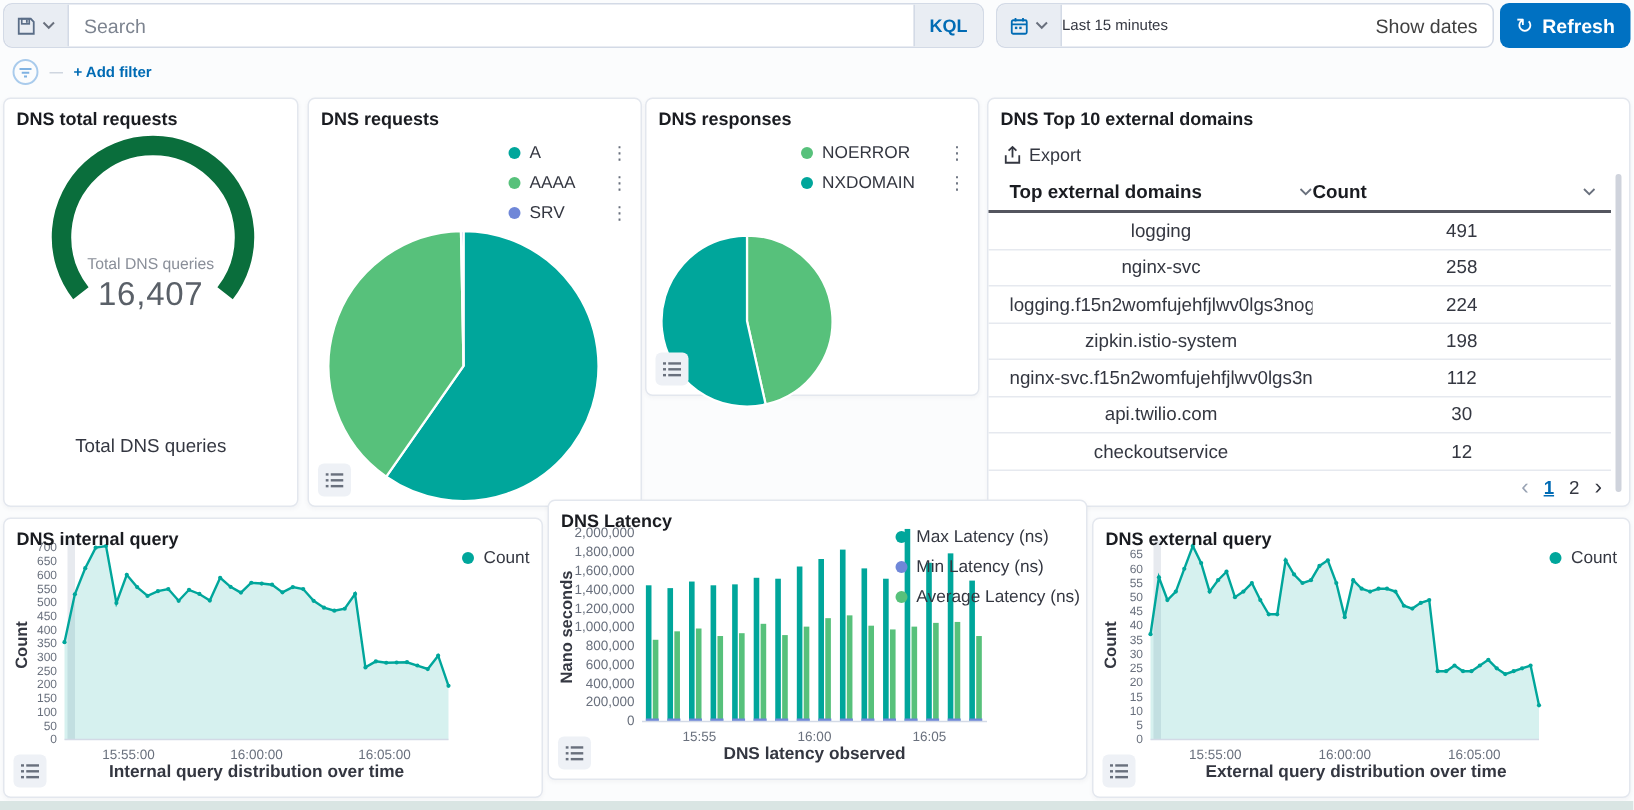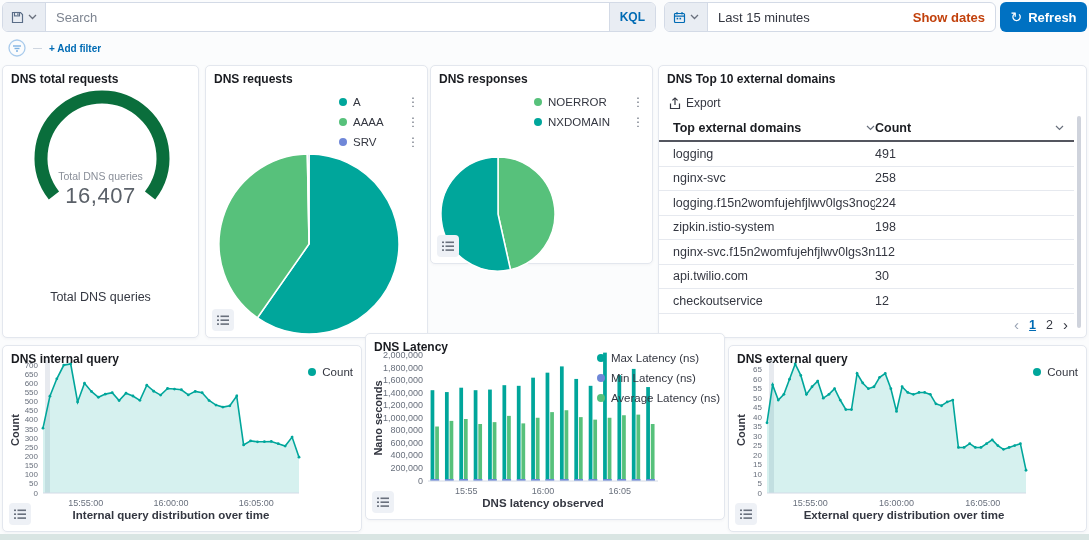--- a/index.html
+++ b/index.html
@@ -8,37 +8,37 @@
   #app { position:relative; width:1089px; height:540px; }
 
   
   .inputbox { position:absolute; top:2px; height:30px; background:#fff; border:1px solid #d3dae6; border-radius:6px; display:flex; align-items:center; overflow:hidden; }
   #search-bar { left:2px; width:654px; }
   .prepend { height:100%; background:#e9edf3; display:flex; align-items:center; justify-content:center; gap:4px; padding:0 8px; border-right:1px solid #d3dae6; cursor:pointer; }
   #search-input { flex:1; border:none; outline:none; font-size:13px; padding:0 10px; color:#343741; font-family:"Liberation Sans",sans-serif; }
   #search-input::placeholder { color:#7d8490; }
   .kql-btn { height:100%; display:flex; align-items:center; padding:0 10px; background:#e9edf3; border-left:1px solid #d3dae6; color:#006BB4; font-size:12px; font-weight:600; cursor:pointer; }
   #date-bar { left:664px; width:332px; }
-  .range-label { font-size:13px; padding-left:10px; color:#343741; }
-  .show-dates { margin-left:auto; padding-right:10px; color:#c2410c; font-size:13px; font-weight:700; cursor:pointer; }
+  .range-label { font-size:10px; padding-left:0; color:#343741; }
+  .show-dates { margin-left:auto; padding-right:10px; color:#404040; font-size:13px; font-weight:400; cursor:pointer; }
   #refresh-btn { position:absolute; left:1000px; top:2px; width:87px; height:30px; background:#0071C2; border:none; border-radius:6px; color:#fff; font-weight:700; font-size:13px; display:flex; align-items:center; justify-content:center; gap:6px; cursor:pointer; font-family:"Liberation Sans",sans-serif; }
   .refresh-glyph { font-size:14px; font-weight:400; line-height:1; }
 
   
   #filter-row { position:absolute; top:39px; left:8px; display:flex; align-items:center; gap:7px; }
   .dash { width:9px; height:1px; background:#cfd6e0; }
   .add-filter { color:#006BB4; font-size:10px; font-weight:600; cursor:pointer; }
 
   
   .panel { position:absolute; background:#fff; border:1px solid #e3e7ee; border-radius:5px; box-shadow:0 1px 3px rgba(70,80,100,.05); }
   .panel-title { position:absolute; top:6px; left:8px; font-size:12px; font-weight:700; color:#1a1c21; z-index:3; }
   #p-gauge { left:2px;   top:65px;  width:197px; height:273px; }
   #p-req   { left:205px; top:65px;  width:223px; height:273px; }
   #p-res   { left:430px; top:65px;  width:223px; height:199px; }
-  #p-dom   { left:658px; top:65px;  width:429px; height:273px; }
+  #p-dom   { left:658px; top:65px;  width:429px; height:273px;text-align:center; }
   #p-int   { left:2px;   top:345px; width:360px; height:187px; }
   #p-lat   { left:365px; top:333px; width:360px; height:187px; }
   #p-ext   { left:728px; top:345px; width:359px; height:187px; }
   #bottom-strip { position:absolute; left:0; top:534px; width:1089px; height:6px; background:#d9e5e3; }
 
   
   .g-center { position:absolute; left:0; width:100%; text-align:center; }
   .g-label  { top:104px; font-size:10.5px; color:#8a8f99; }
   .g-value  { top:117px; font-size:22px; color:#5a6068; letter-spacing:.5px; }
   .g-bottom { top:224px; font-size:12.5px; color:#343741; }

